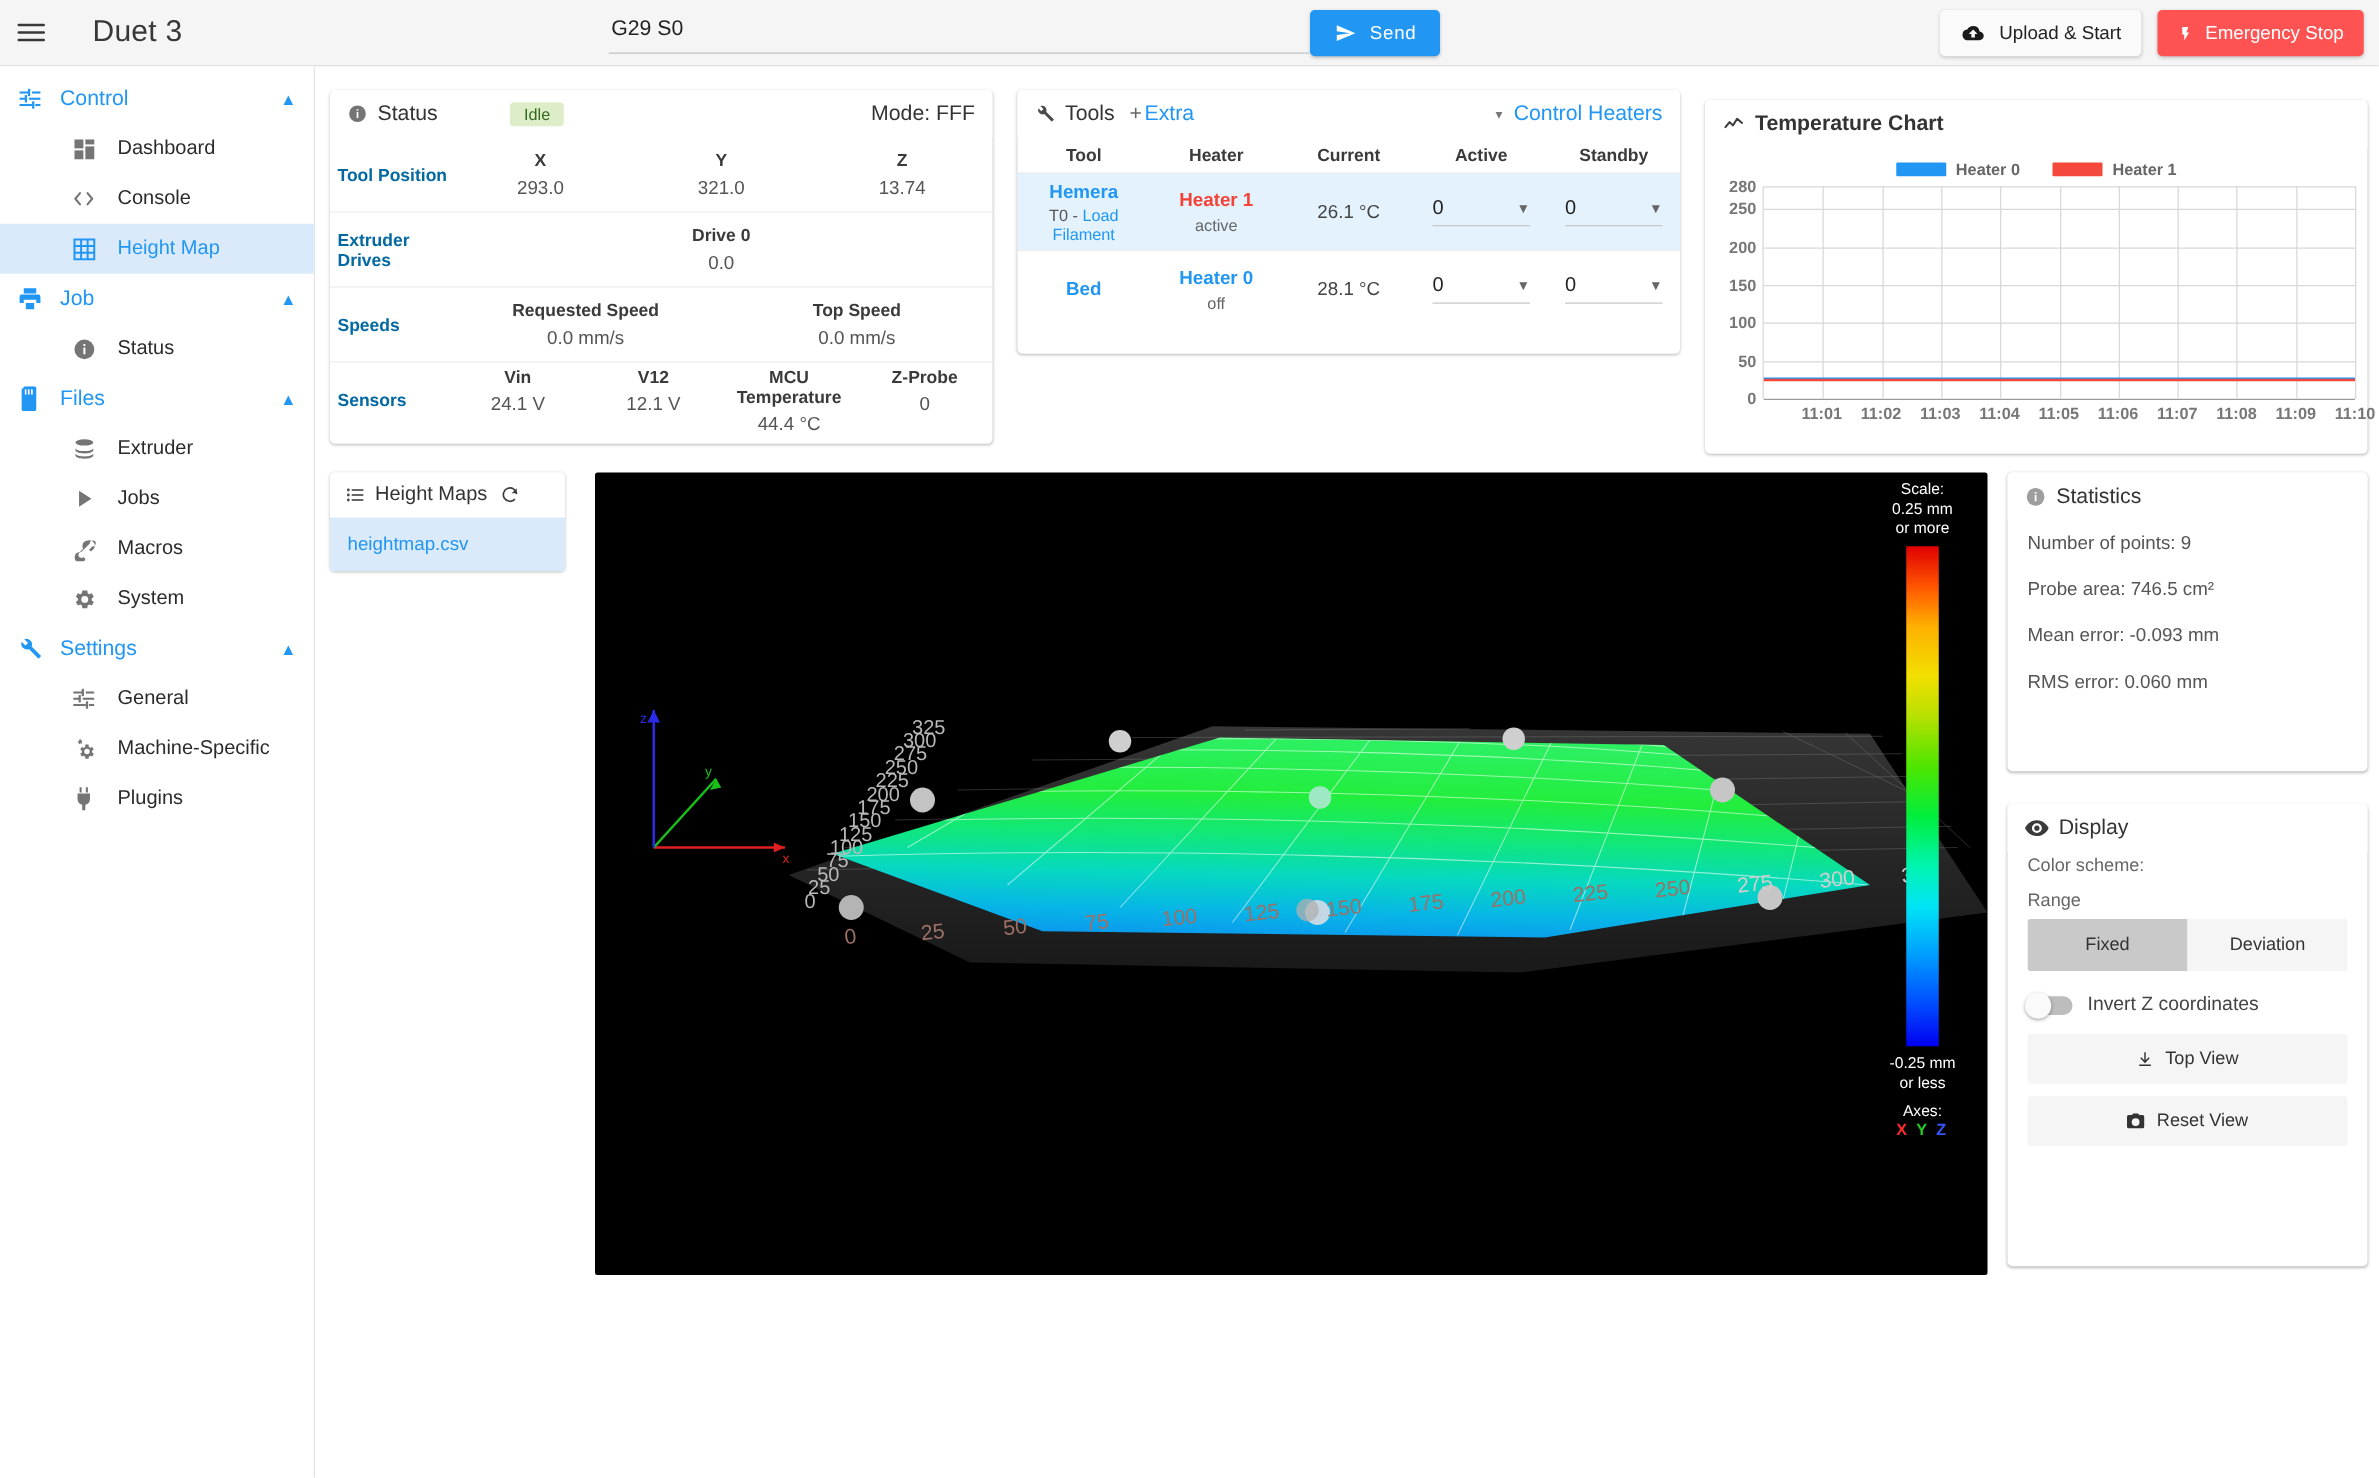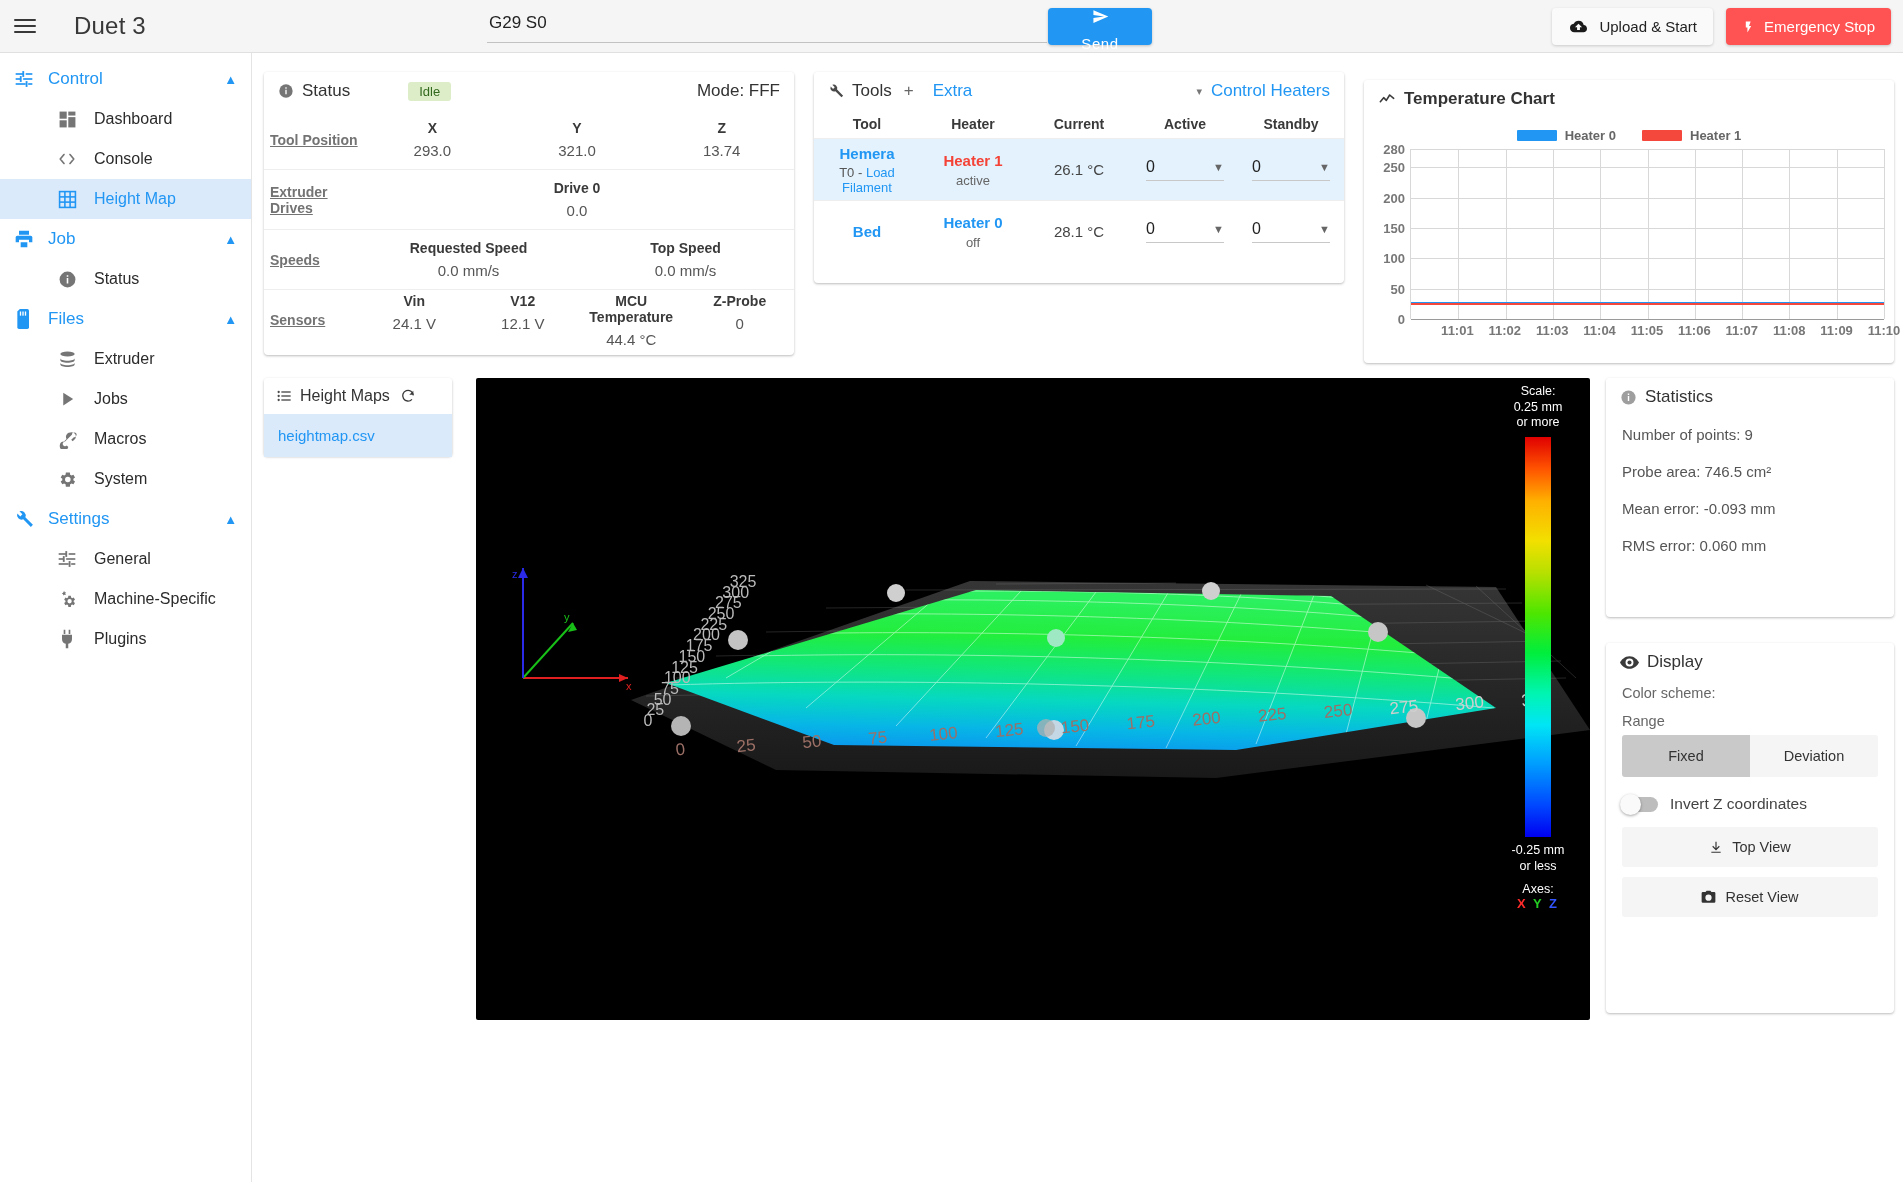--- a/index.html
+++ b/index.html
@@ -30,23 +30,22 @@
   .cmdinput {
     width: 100%; border: none; border-bottom: 1px solid #c2c2c2;
     background: transparent; font-size: 17px; font-family: "Liberation Sans", sans-serif;
     color: #222; padding: 5px 2px 9px 2px; outline: none;
   }
   .send-btn {
     position: absolute; left: 1048px; top: 8px;
     height: 37px; min-width: 104px; padding: 0 18px;
     background: #2196f3; color: #fff; border: none; border-radius: 4px;
     font-size: 15px; letter-spacing: .6px; cursor: pointer;
-    display: flex; align-items: center; gap: 10px; justify-content: flex-start;
+    display: flex; align-items: center; gap: 10px; justify-content: center;
     box-shadow: 0 1px 3px rgba(0,0,0,.22);
-    flex-direction: column;
   }
   .upload-btn {
     position: absolute; right: 190px; top: 8px;
     height: 37px; padding: 0 16px; background: #fafafa;
     border: none; border-radius: 4px; font-size: 15px; color: #222;
     display: flex; align-items: center; gap: 10px; cursor: pointer;
     box-shadow: 0 1px 3px rgba(0,0,0,.18);
   }
   .estop-btn {
     position: absolute; right: 12px; top: 8px;
@@ -91,21 +90,21 @@
 
   .badge-idle {
     background: #dcedc8; color: #33691e; font-size: 13px;
     padding: 2px 11px; border-radius: 3px; margin-left: 58px;
   }
   .mode-text { margin-left: auto; font-size: 17px; color: #333; }
 
   
   .st-row { display: flex; border-bottom: 1px solid #eee; min-height: 60px; align-items: center; }
   .st-row:last-child { border-bottom: none; }
-  .st-label { width: 96px; font-size: 14px; font-weight: bold; color: #737373; padding-left: 6px; text-align: left; text-decoration: underline; }
+  .st-label { width: 96px; font-size: 14px; font-weight: bold; color: #0369a1; padding-left: 6px; text-align: left; }
   .st-cells { flex: 1; display: flex; }
   .st-cell { flex: 1; text-align: center; }
   .st-cell .k { font-size: 14px; font-weight: bold; color: #3a3a3a; }
   .st-cell .v { font-size: 15px; color: #555; margin-top: 6px; }
 
   
   .tl-head { display: flex; height: 28px; align-items: center; }
   .tl-head div { flex: 1; text-align: center; font-size: 14px; font-weight: bold; color: #3a3a3a; }
   .tl-row { display: flex; align-items: center; min-height: 62px; border-top: 1px solid #eee; }
   .tl-row.sel { background: #e3f2fd; }
@@ -479,21 +478,21 @@
 
 <div class="card" style="left:814px; top:72px; width:530px; height:211px;">
   <div class="card-head" style="border-bottom:none; background:#fff;">
     <span>
       <svg width="16" height="16" viewBox="0 0 24 24">
           <path fill="#4a4a4a" d="M22.7 19l-9.1-9.1a5.5 5.5 0 0 0-7.1-7.1l3.6 3.6-2.5 2.5-3.6-3.6a5.5 5.5 0 0 0 7.1 7.1l9.1 9.1 2.5-2.5z"></path>
         </svg>
     </span>
     <span class="card-title">Tools</span>
     <span style="margin-left:12px; font-size:17px; color:#666;">+</span>
-    <span style="margin-left:19px; font-size:17px; color:#2196f3; cursor:pointer;">Extra</span>
+    <span style="margin-left:2px; font-size:17px; color:#2196f3; cursor:pointer;">Extra</span>
     <span style="margin-left:auto; font-size:11px; color:#777; cursor:pointer;">▾</span>
     <span style="margin-left:9px; font-size:17px; color:#2196f3; cursor:pointer;">Control Heaters</span>
   </div>
   <div class="tl-head" id="tools-head">
       <div>Tool</div>
       <div>Heater</div>
       <div>Current</div>
       <div>Active</div>
       <div>Standby</div>
     </div>

